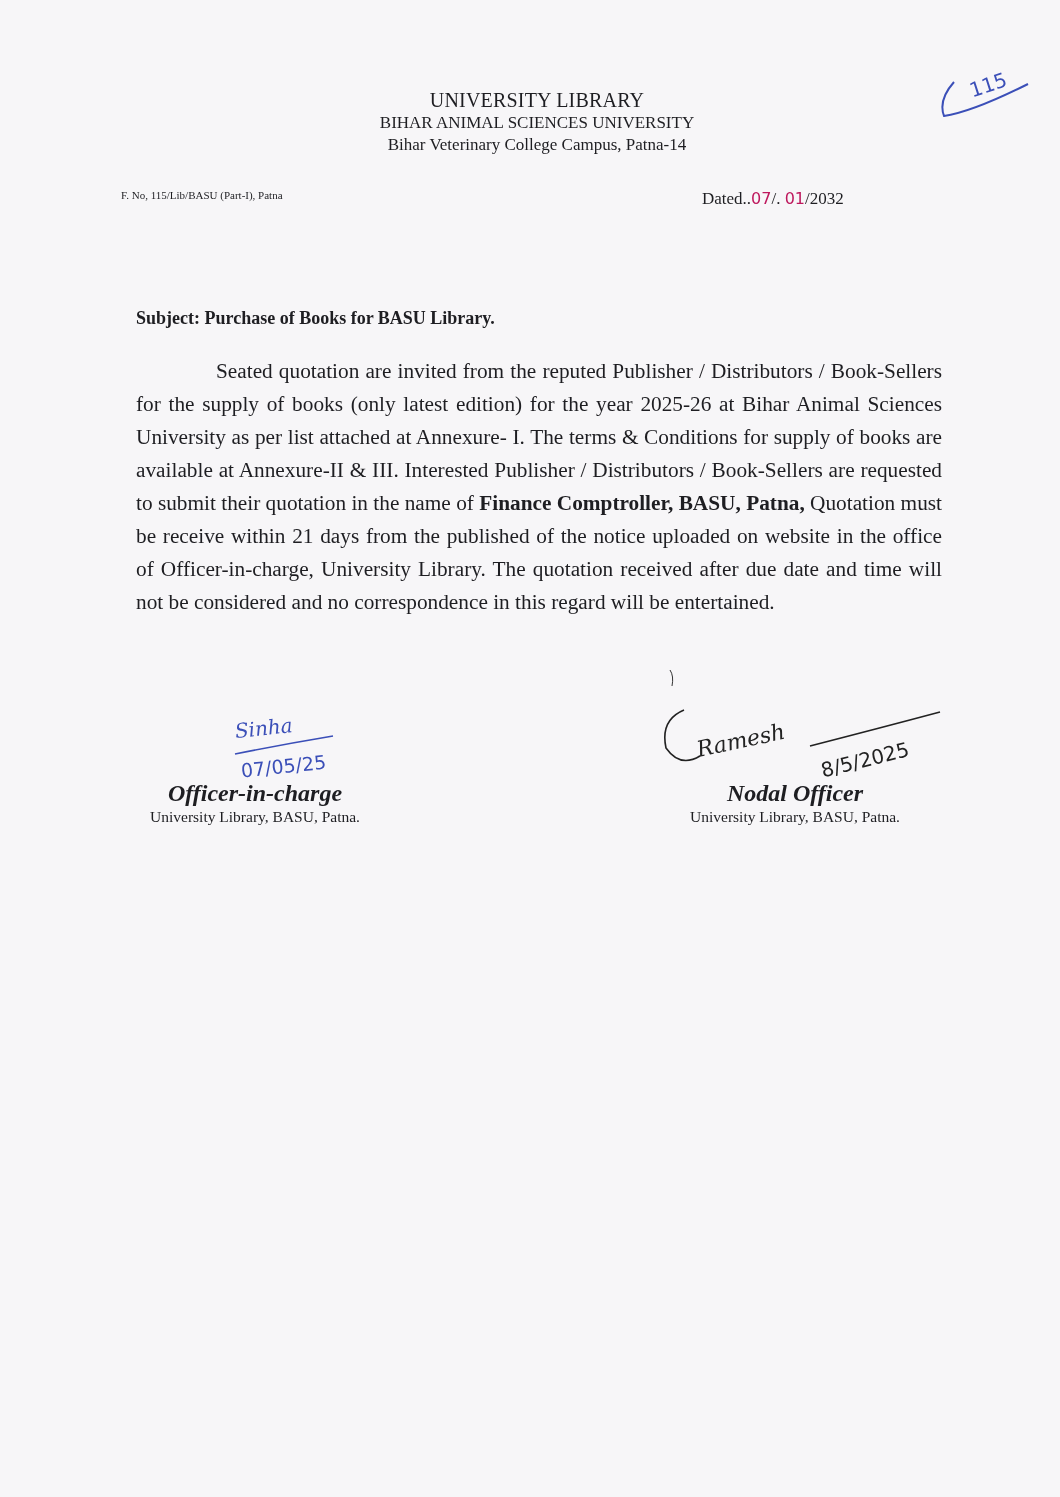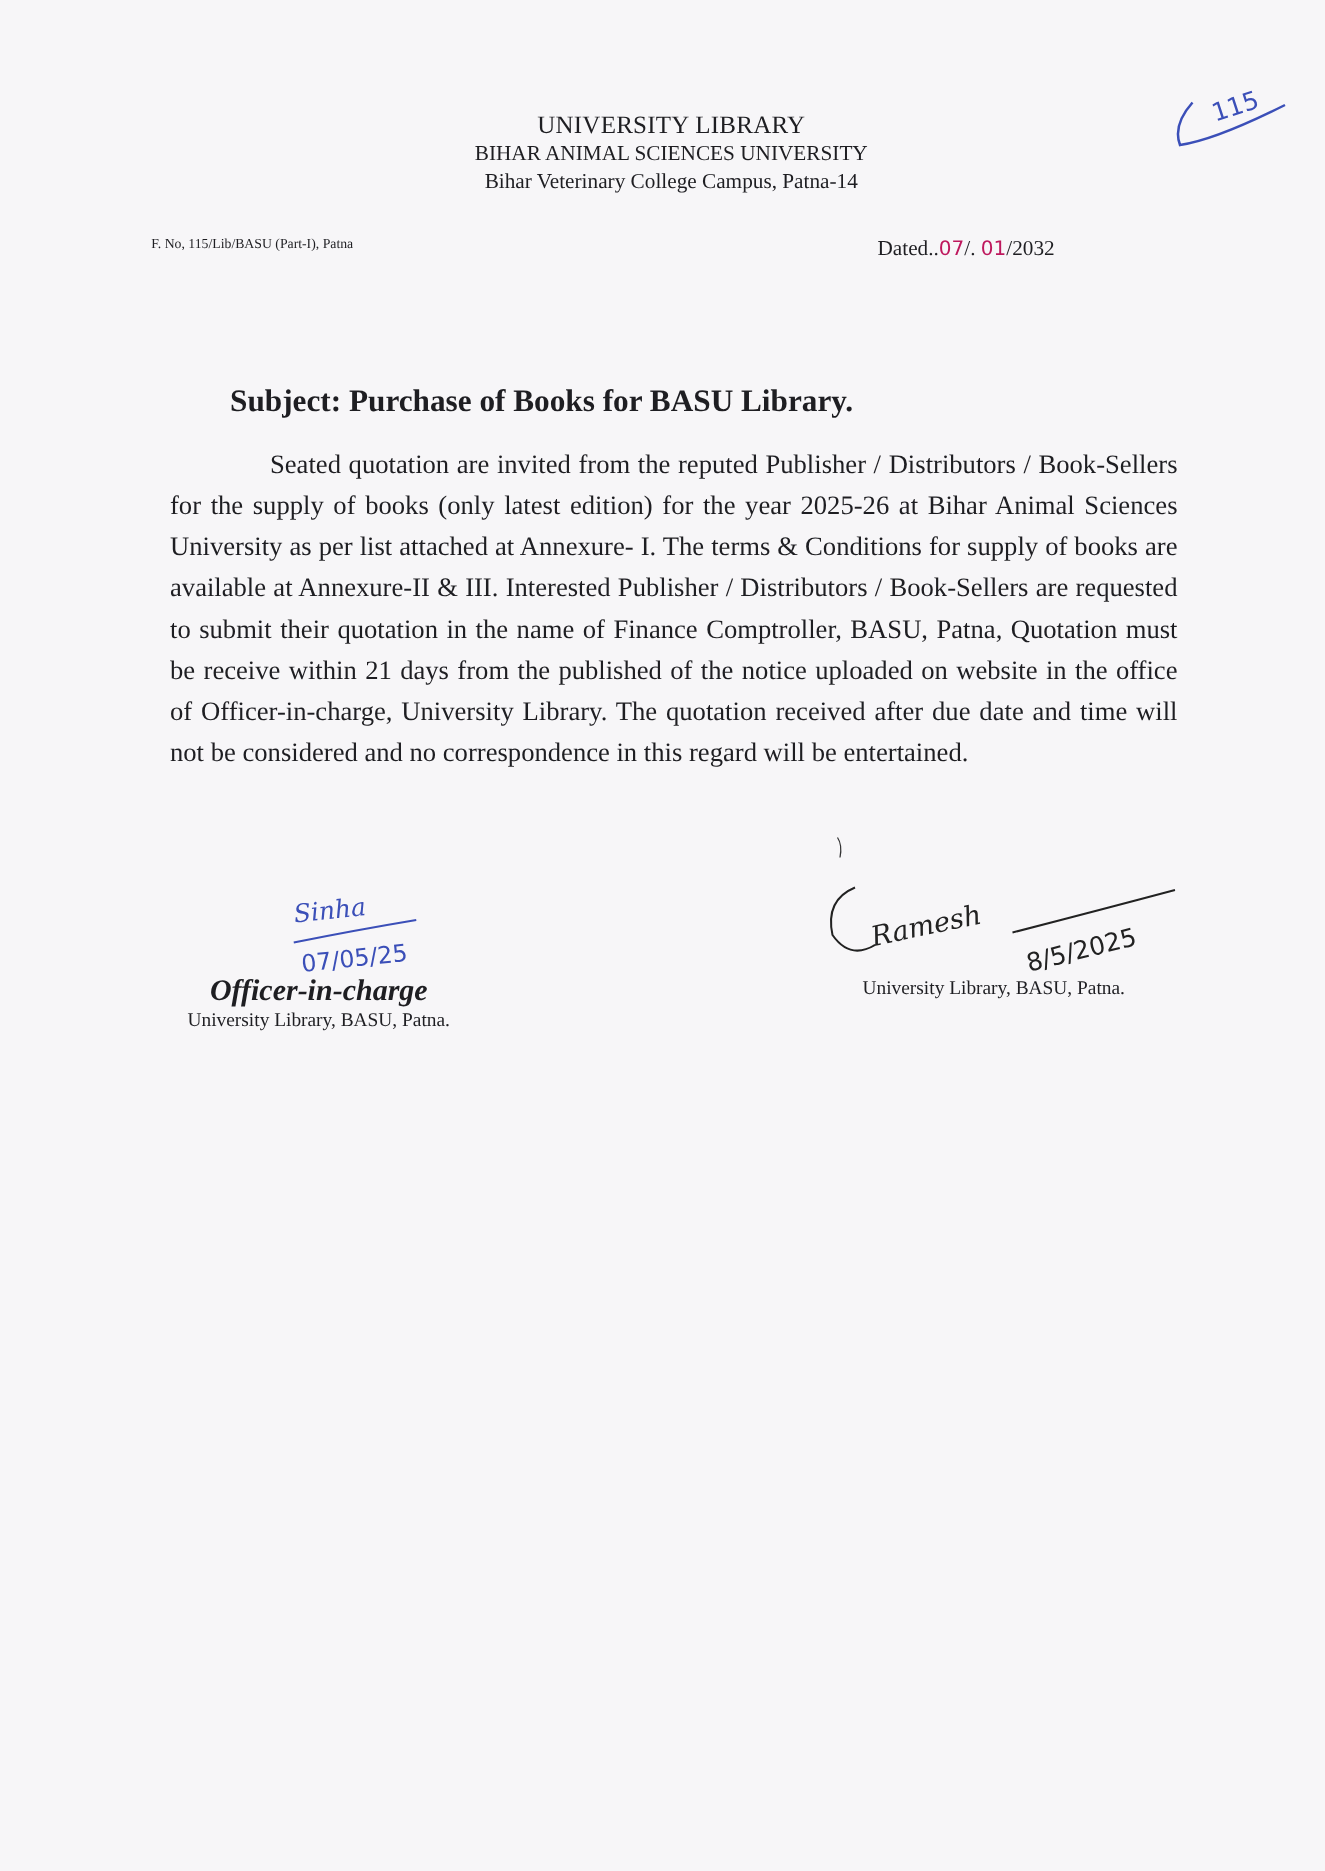--- a/index.html
+++ b/index.html
@@ -18,29 +18,29 @@
   }
   .h1 { font-size: 20px; line-height: 24px; letter-spacing: 0.2px; }
   .h2 { font-size: 17px; line-height: 22px; }
   .h3 { font-size: 17px; line-height: 22px; }
   .ref-no { position: absolute; top: 189px; left: 121px; font-size: 11px; }
   .dated { position: absolute; top: 189px; left: 702px; font-size: 17px; }
   .dated .hw { color: #be185d; font-family: "DejaVu Sans", sans-serif; font-size: 16px; }
   .corner-mark { position: absolute; top: 64px; left: 932px; }
   .subject {
     position: absolute; top: 308px; left: 136px;
-    font-size: 25px; font-weight: bold; margin-left: 48px;
+    font-size: 18px; font-weight: bold;
   }
   .body-text {
     position: absolute; top: 355px; left: 136px; width: 806px;
     font-size: 21.3px; line-height: 33px;
     text-align: justify;
     text-indent: 80px;
   }
-  .body-text b { font-weight: normal; }
+  .body-text b { font-weight: bold; }
   .sig-block { position: absolute; text-align: center; }
   .sig-left { top: 700px; left: 120px; width: 270px; }
   .sig-right { top: 690px; left: 640px; width: 310px; }
   .sig-title { font-size: 24px; font-style: italic; font-weight: bold; line-height: 26px; }
   .sig-sub { font-size: 15.5px; line-height: 22px; }
   .sig-svg { display: block; margin: 0 auto; }
   .tick { position: absolute; top: 668px; left: 668px; }
 </style>
 </head>
 <body>
@@ -82,16 +82,17 @@
     <div class="sig-sub">University Library, BASU, Patna.</div>
   </div>
 
   <div class="sig-block sig-right">
     <svg class="sig-svg" width="310" height="90" viewBox="0 0 310 90">
       <path d="M44 20 Q20 30 26 58 Q40 78 60 66" fill="none" stroke="#222" stroke-width="1.6"></path>
       <text x="56" y="58" font-size="22" fill="#222" font-family="DejaVu Serif, serif" font-style="italic" transform="rotate(-12 100 50)">Ramesh</text>
       <path d="M170 56 Q240 38 300 22" fill="none" stroke="#222" stroke-width="1.6"></path>
       <text x="180" y="78" font-size="20" fill="#222" font-family="DejaVu Sans, sans-serif" transform="rotate(-14 220 70)">8/5/2025</text>
     </svg>
+    <div class="sig-title">Nodal Officer</div>
     <div class="sig-sub">University Library, BASU, Patna.</div>
   </div>
 
 </div>
 
 </body></html>

